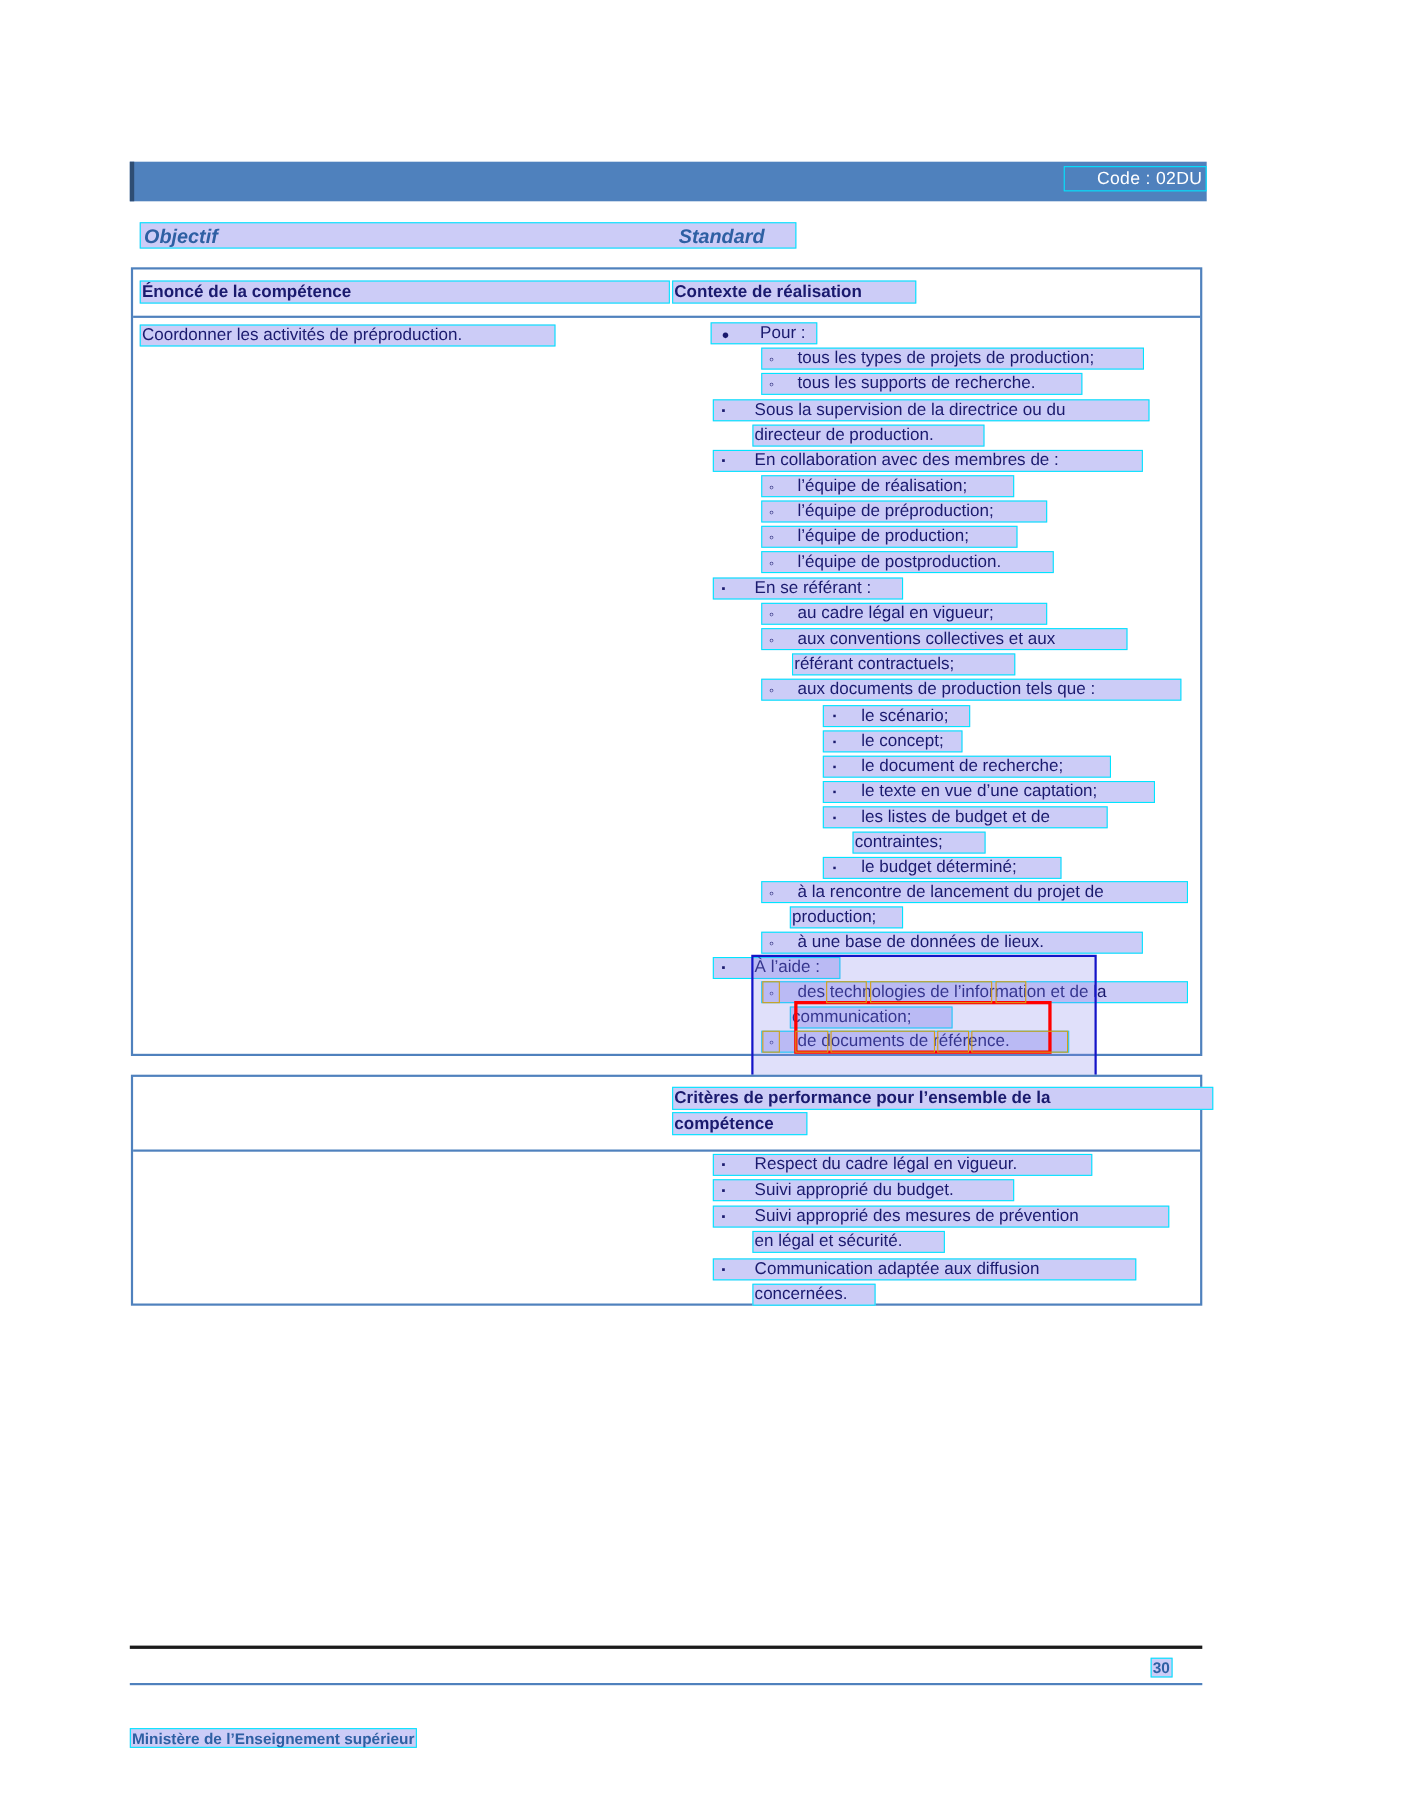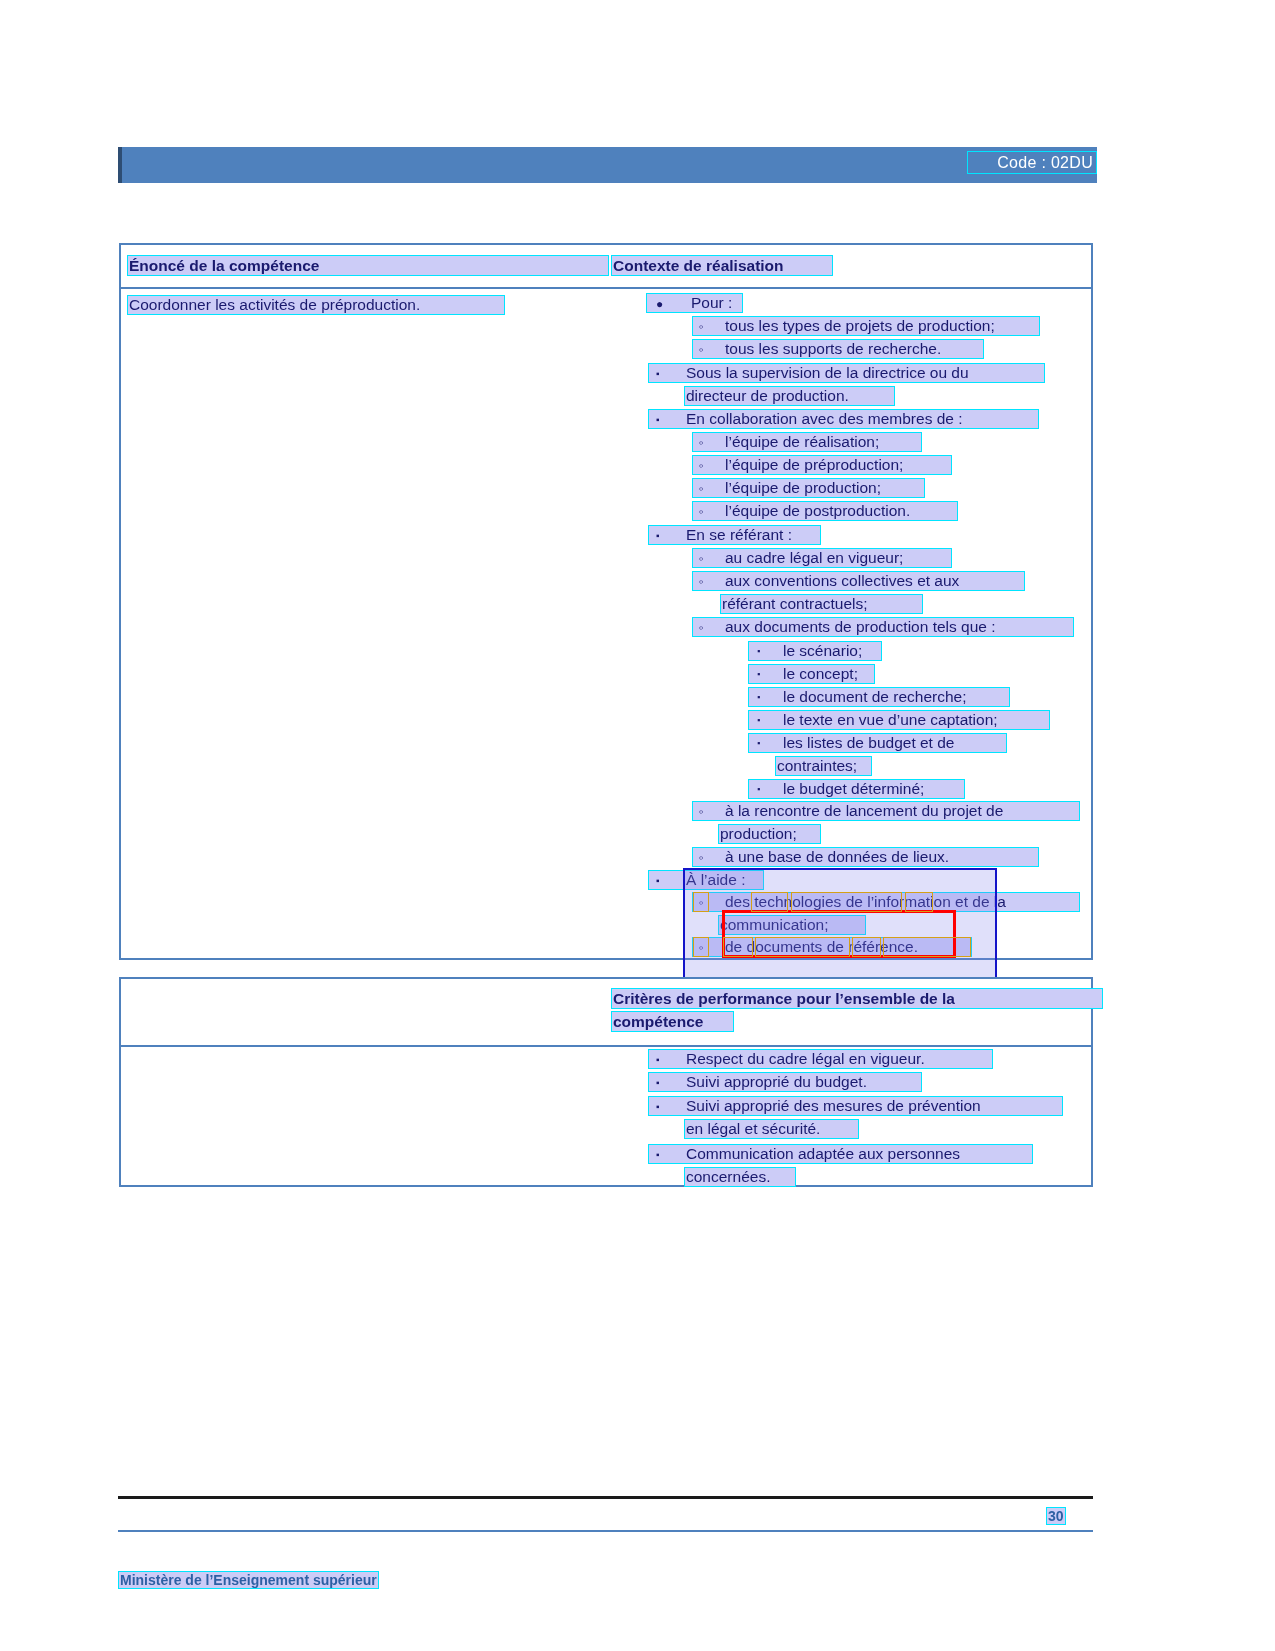--- a/index.html
+++ b/index.html
@@ -104,20 +104,24 @@
 </head>
 <body>
 
 <div class="page">
 
   <div class="header-bar">
     <div class="code-txt">Code :   02DU</div>
     <div class="code-box"></div>
   </div>
 
+  <div class="os-row">
+    <span class="os-objectif">Objectif</span>
+    <span class="os-standard">Standard</span>
+  </div>
 
   <div class="table1">
     <div class="t1-headrule"></div>
   </div>
 
   <div class="tok bold" style="left:127px;top:255px;width:482px;height:21px;">Énoncé de la compétence</div>
   <div class="tok bold" style="left:611px;top:255px;width:222px;height:21px;">Contexte de réalisation</div>
 
   <div class="tok" style="left:127px;top:295px;width:378px;height:20px;">Coordonner les activités de préproduction.</div>
 
@@ -189,21 +193,21 @@
     <span>le document de recherche;</span>
   </div>
   <div class="tok" style="left:748px;top:710px;width:302px;height:20px;padding-left:34px;">
     <span style="position:absolute;left:8px;top:5px;font-size:9px;">▪</span>
     <span>le texte en vue d’une captation;</span>
   </div>
   <div class="tok" style="left:748px;top:733px;width:259px;height:20px;padding-left:34px;">
     <span style="position:absolute;left:8px;top:5px;font-size:9px;">▪</span>
     <span>les listes de budget et de</span>
   </div>
-  <div class="tok" style="left:775px;top:756px;width:97px;height:20px;">contraintes;</div>
+  <div class="tok" style="left:775px;top:756px;width:121px;height:20px;">contraintes;</div>
   <div class="tok" style="left:748px;top:779px;width:217px;height:20px;padding-left:34px;">
     <span style="position:absolute;left:8px;top:5px;font-size:9px;">▪</span>
     <span>le budget déterminé;</span>
   </div>
   <div class="tok" style="left:692px;top:801px;width:388px;height:20px;padding-left:32px;">
     <span style="position:absolute;left:6px;top:3px;font-size:13px;">◦</span>
     <span>à la rencontre de lancement du projet de</span>
   </div>
   <div class="tok" style="left:718px;top:824px;width:103px;height:20px;">production;</div>
   <div class="tok" style="left:692px;top:847px;width:347px;height:20px;padding-left:32px;">
@@ -252,21 +256,21 @@
     <span style="position:absolute;left:7px;top:5px;font-size:10px;">▪</span>
     <span>Suivi approprié du budget.</span>
   </div>
   <div class="tok" style="left:648px;top:1096px;width:415px;height:20px;padding-left:37px;">
     <span style="position:absolute;left:7px;top:5px;font-size:10px;">▪</span>
     <span>Suivi approprié des mesures de prévention</span>
   </div>
   <div class="tok" style="left:684px;top:1119px;width:175px;height:20px;">en légal et sécurité.</div>
   <div class="tok" style="left:648px;top:1144px;width:385px;height:20px;padding-left:37px;">
     <span style="position:absolute;left:7px;top:5px;font-size:10px;">▪</span>
-    <span>Communication adaptée aux personnes</span>
+    <span>Communication adaptée aux diffusion</span>
   </div>
   <div class="tok" style="left:684px;top:1167px;width:112px;height:20px;">concernées.</div>
 
   <div class="foot-rule"></div>
   <div class="foot-left">Ministère de l’Enseignement supérieur</div>
   <div class="foot-right">30</div>
   <div class="foot-rule2"></div>
 
 </div>
 

